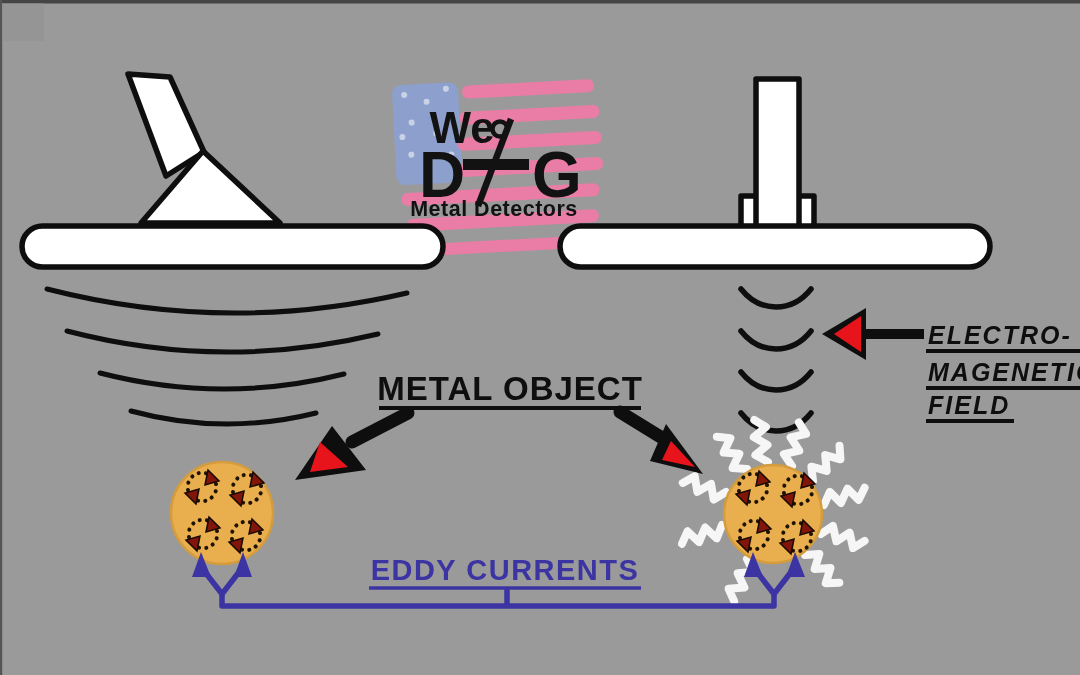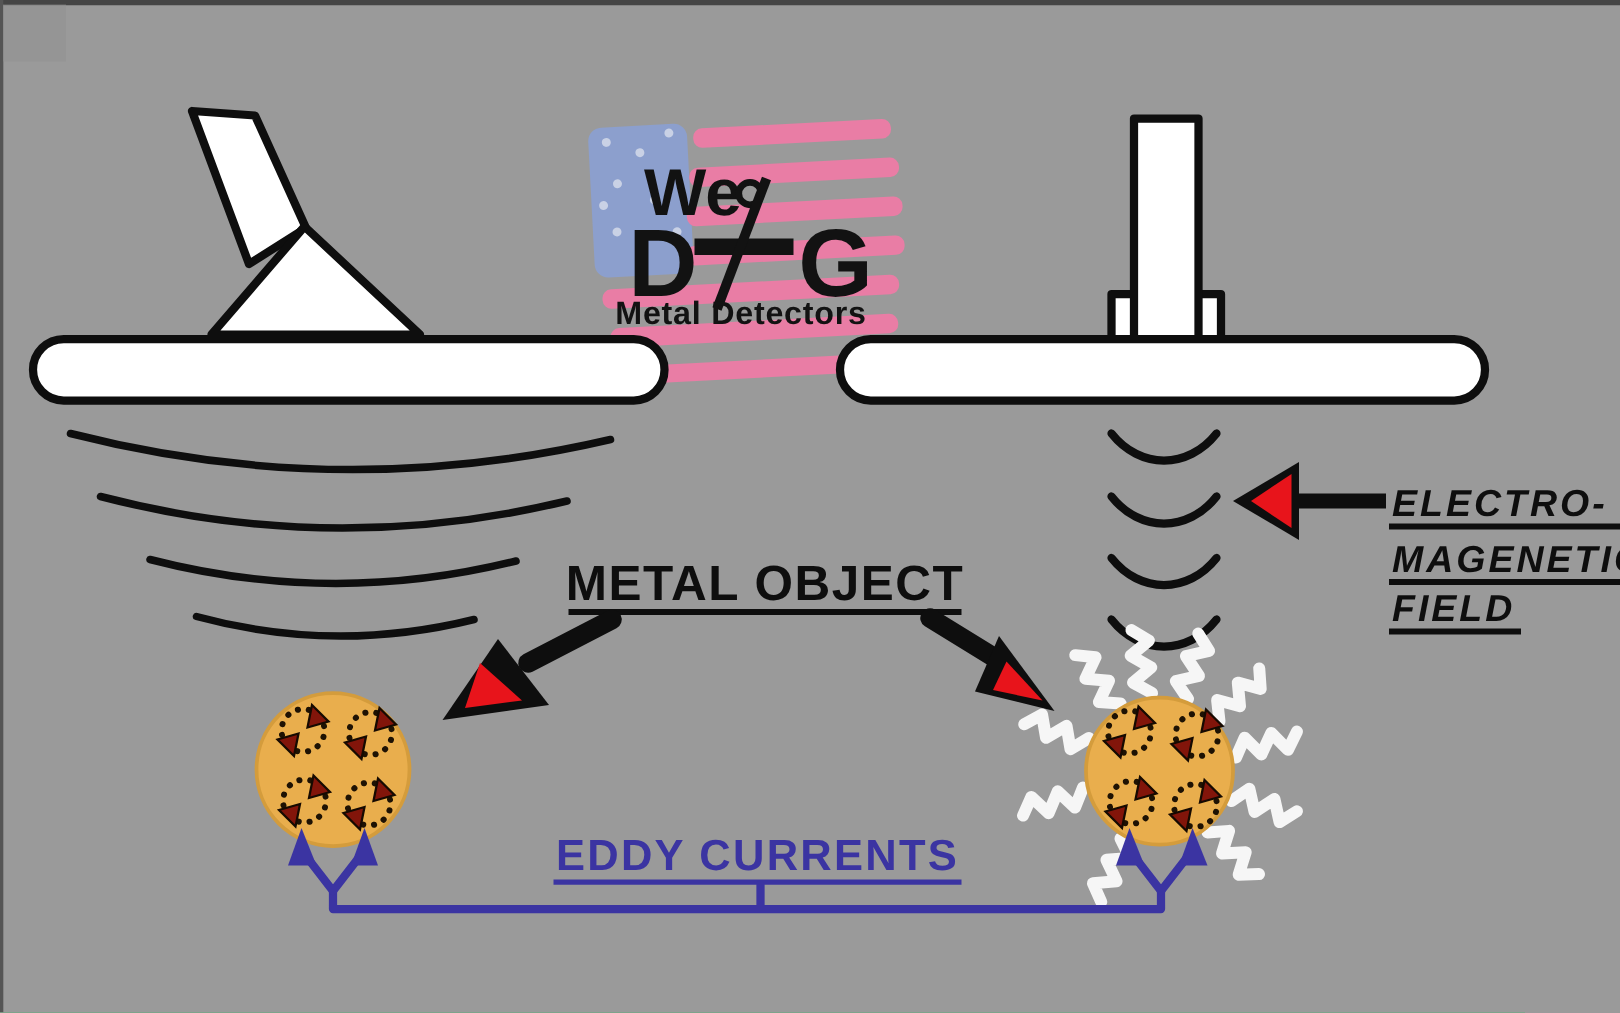--- a/index.html
+++ b/index.html
@@ -1,16 +1,16 @@
 <!DOCTYPE html>
 <html><head>
 <meta charset="utf-8">
 <style>
   html,body { margin:0; padding:0; background:#9a9a9a; }
-  .stage { position:relative; width:1080px; height:675px; overflow:hidden; background:#22c55e; }
+  .stage { position:relative; width:1080px; height:675px; overflow:hidden; background:#0f766e; }
   svg { display:block; }
   text { font-family:"Liberation Sans", sans-serif; }
   .outline  { fill:#ffffff; stroke:#0e0e0e; stroke-width:5.5; stroke-linejoin:round; }
   .arc      { fill:none; stroke:#0e0e0e; stroke-width:5;   stroke-linecap:round; }
   .chev     { fill:none; stroke:#0e0e0e; stroke-width:5.5; stroke-linecap:round; }
   .blkline  { stroke:#0e0e0e; stroke-width:13; stroke-linecap:round; }
   .blkhead  { fill:#0e0e0e; }
   .redhead  { fill:#e8141b; }
   .lbl      { font-weight:bold; fill:#0e0e0e; letter-spacing:1px; }
   .em-lbl   { font-weight:bold; font-style:italic; fill:#0e0e0e; letter-spacing:2px; }

